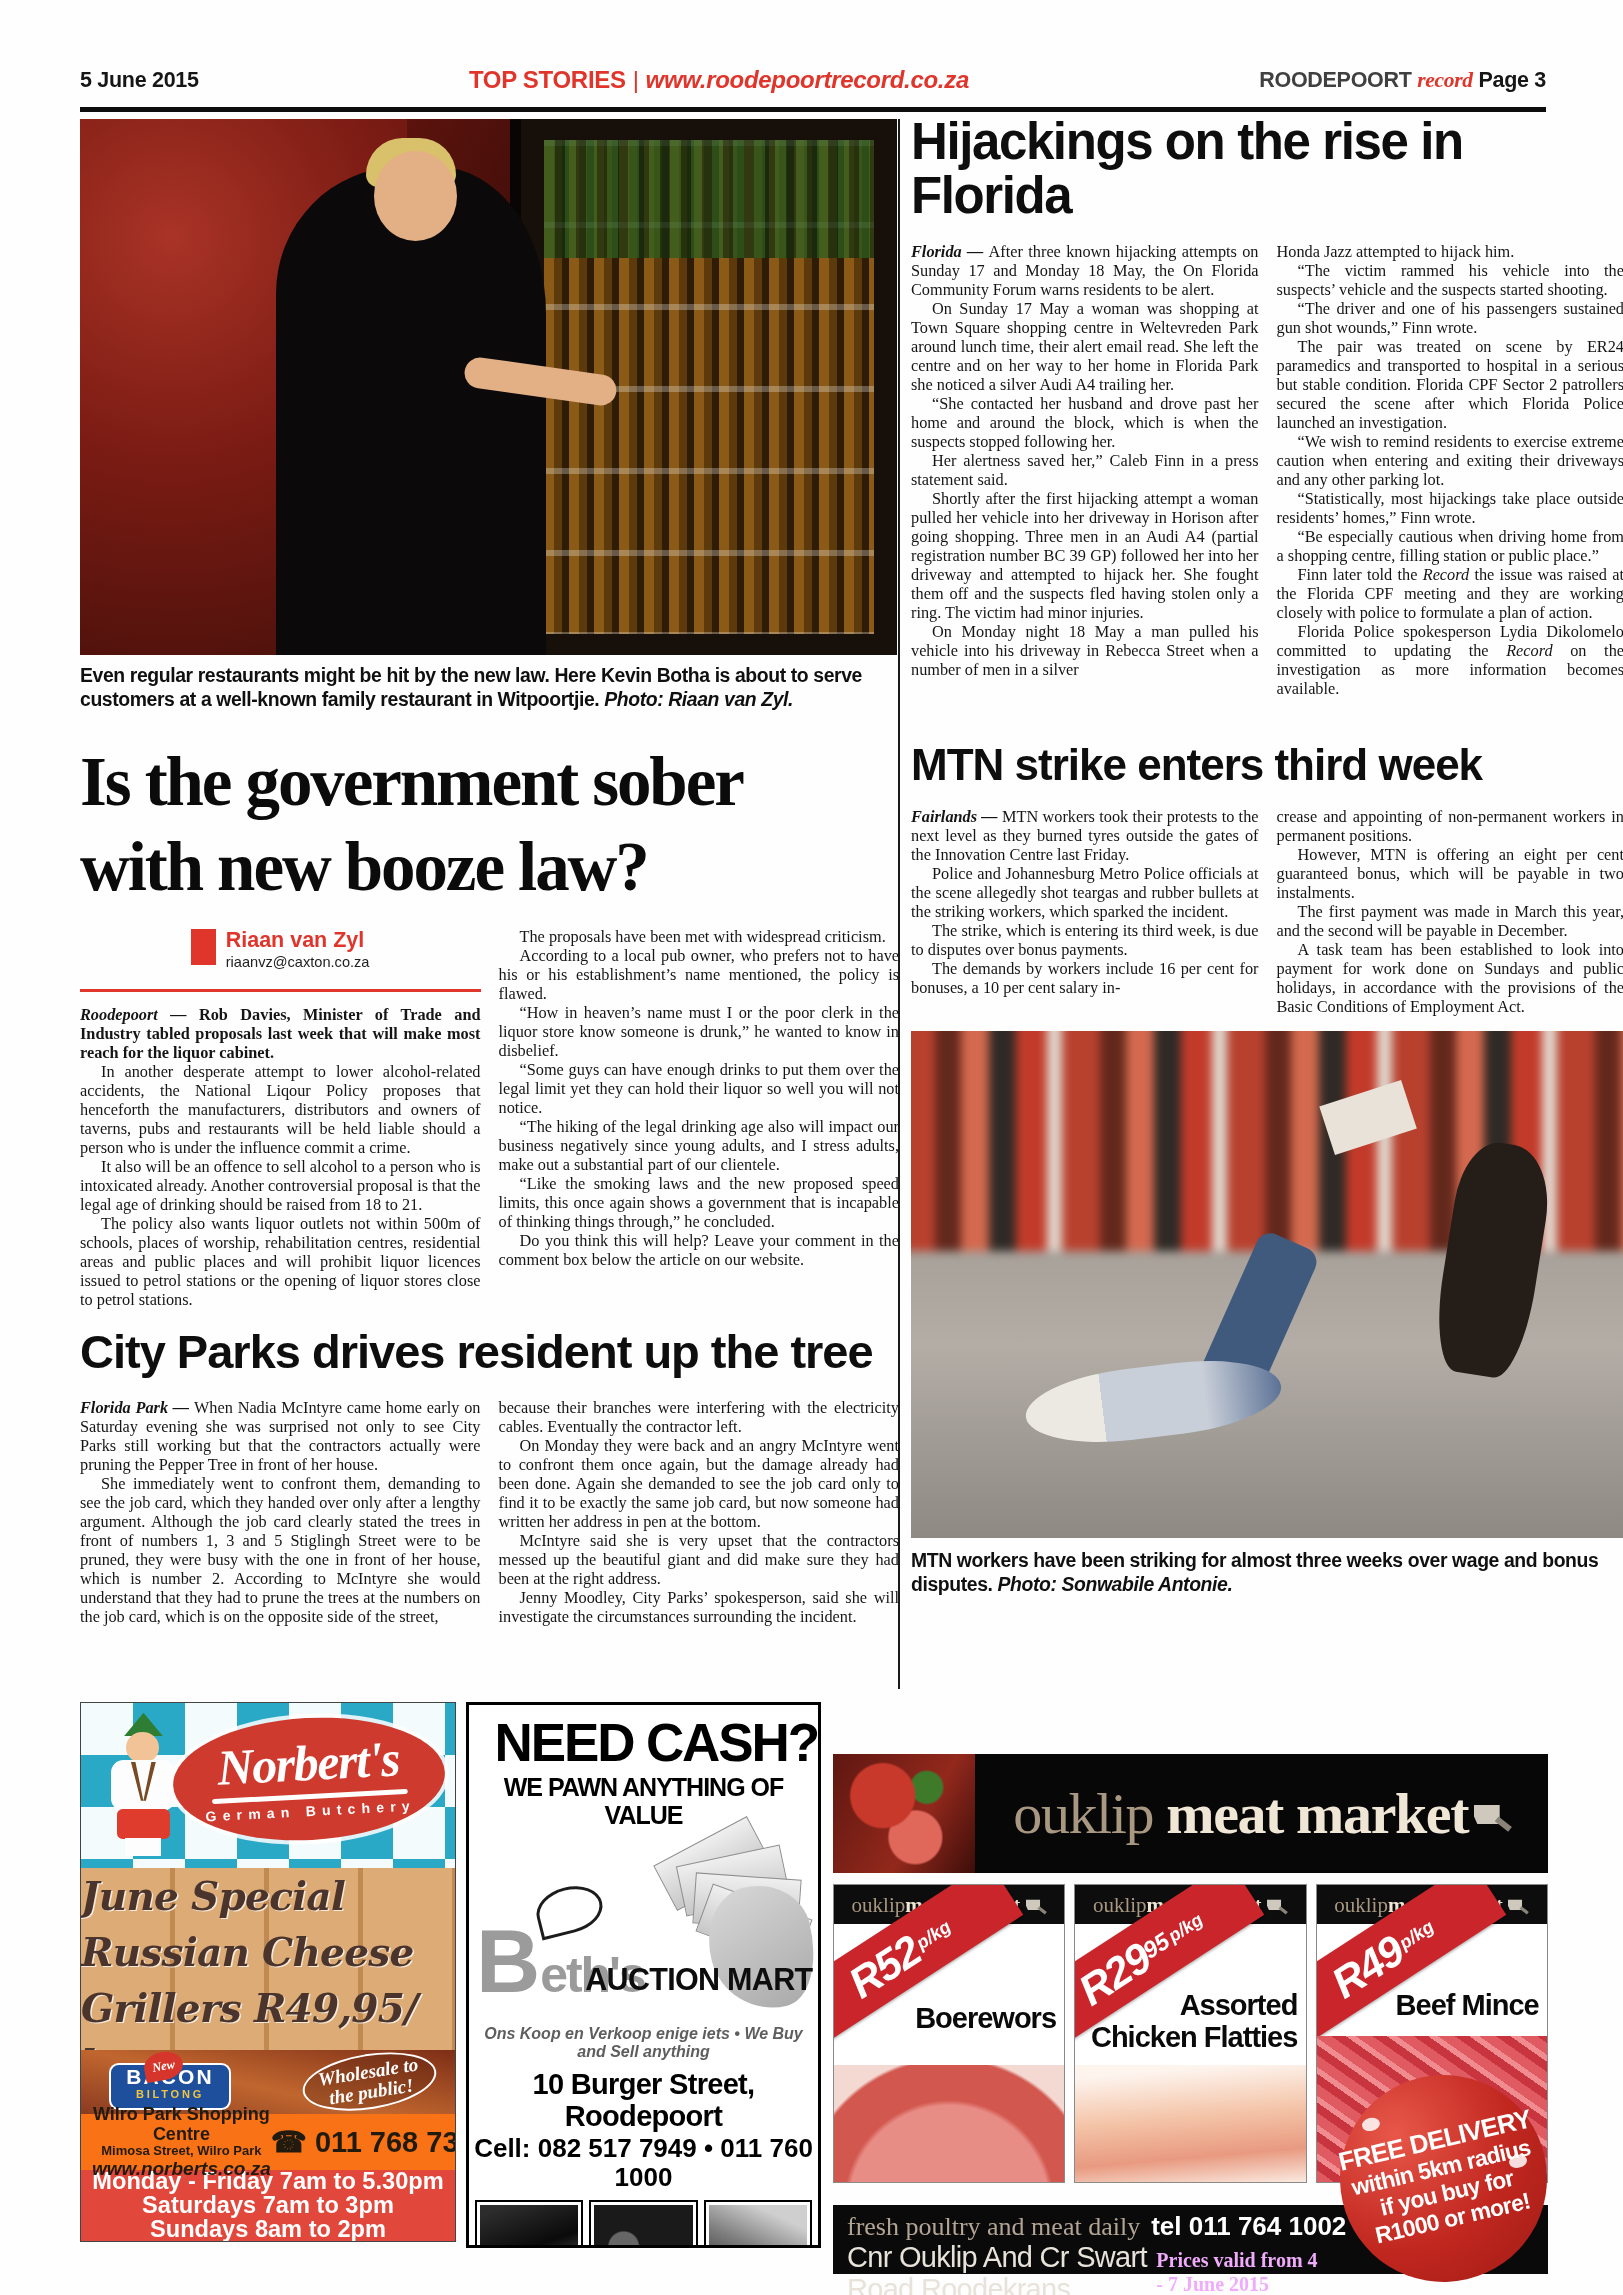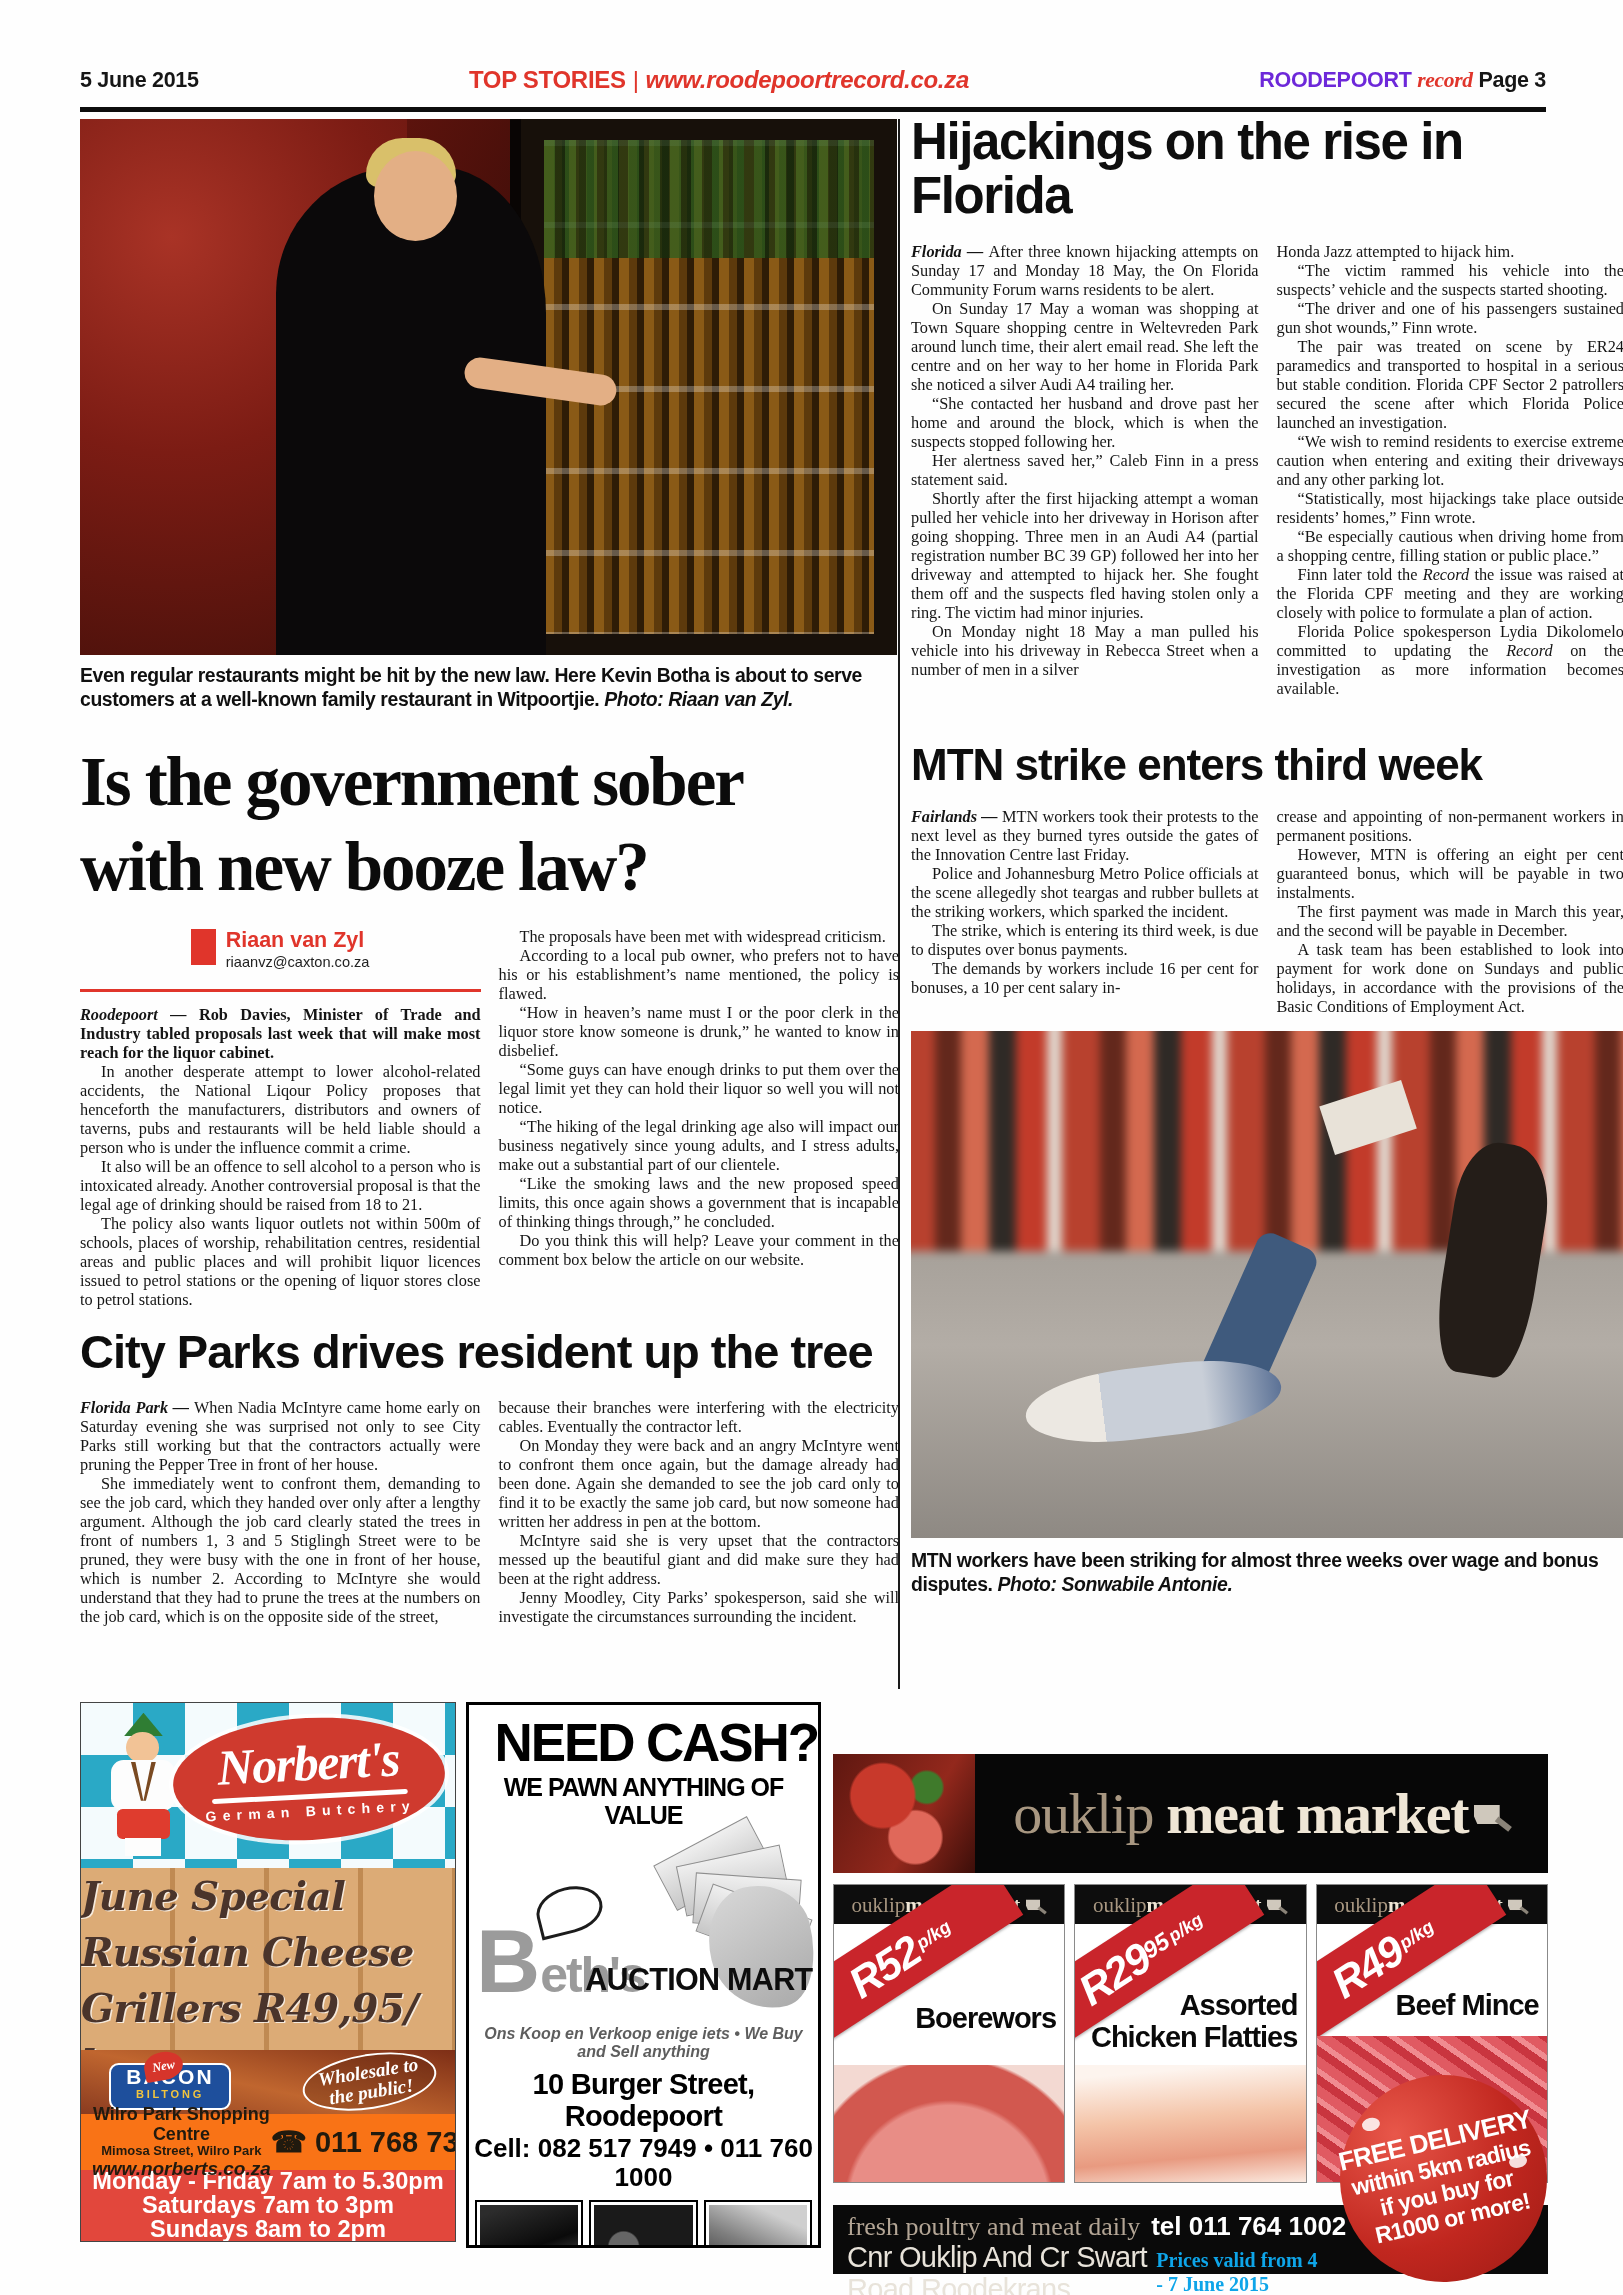--- a/index.html
+++ b/index.html
@@ -5,21 +5,21 @@
   html,body{margin:0;padding:0;background:#e9e7e2;}
   #page{position:relative;width:1624px;height:2295px;background:#fefefe;overflow:hidden;
         font-family:"Liberation Serif",serif;color:#111;}
   
   .masthead{position:absolute;left:80px;right:78px;top:62px;height:36px;display:flex;align-items:center;justify-content:space-between;}
   .m-date{font:bold 21.5px "Liberation Sans",sans-serif;letter-spacing:-0.3px;color:#161616;}
   .m-center{font:bold 24px "Liberation Sans",sans-serif;color:#e0352b;letter-spacing:-0.3px;}
   .m-center .sep{font-weight:normal;padding:0 7px;}
   .m-center .url{font-style:italic;}
   .m-right{font:bold 21.5px "Liberation Sans",sans-serif;color:#161616;letter-spacing:-0.3px;}
-  .m-right .brand{color:#6d28d9;margin-left:20px;}
+  .m-right .brand{color:#404040;margin-left:20px;}
   .m-right .brand-it{color:#e0352b;font-style:italic;font-family:"Liberation Serif",serif;}
   .topline{position:absolute;left:80px;right:78px;top:107px;height:4.9px;background:#0d0d0d;}
   .vdivider{position:absolute;left:898px;top:119px;width:2.1px;height:1570px;background:#1a1a1a;}
   
   .h-sans{font-family:"Liberation Sans",sans-serif;font-weight:bold;letter-spacing:-1.4px;color:#0e0e0e;margin:0;}
   .h-serif{font-family:"Liberation Serif",serif;font-weight:bold;letter-spacing:-2.1px;color:#0b0b0b;margin:0;}
   .cols{display:flex;gap:18px;}
   .col{flex:1;min-width:0;}
   .body p{margin:0;text-align:justify;text-indent:21px;font:16.3px/19px "Liberation Serif",serif;color:#151515;}
   .body p.lead{text-indent:0;}
@@ -174,21 +174,21 @@
       background:radial-gradient(circle at 32% 24%,#e8574a 0%,#c1271f 55%,#9e1b15 100%);
       transform:rotate(-13deg);color:#fff;display:flex;flex-direction:column;align-items:center;justify-content:center;text-align:center;}
   .o-badge .d0{font:bold 26px/29px "Liberation Sans",sans-serif;letter-spacing:-0.7px;}
   .o-badge .d{font:bold 23px/26px "Liberation Sans",sans-serif;letter-spacing:-0.7px;}
   .o-dot{position:absolute;width:18px;height:12.5px;background:#fff;border-radius:50%;opacity:.85;}
   .o-footer{position:absolute;left:0;right:0;bottom:0;height:69px;background:#0a0a0a;color:#fff;padding:7px 14px;box-sizing:border-box;}
   .o-f1a{font:26px/29px "Liberation Serif",serif;color:#b3a595;}
   .o-f1b{font:bold 26px/29px "Liberation Sans",sans-serif;color:#fff;margin-left:11px;}
   .o-f2{display:flex;justify-content:space-between;align-items:baseline;}
   .o-f2a{font:29px/32px "Liberation Sans",sans-serif;color:#e8e3da;letter-spacing:-0.7px;}
-  .o-f2b{font:bold 20px/23.6px "Liberation Serif",serif;color:#0ea5e9;margin-right:215px;}
+  .o-f2b{font:bold 20px/23.6px "Liberation Serif",serif;color:#f0abfc;margin-right:215px;}
 </style>
 </head>
 <body>
 
 <div id="page">
 
   <div class="masthead">
     <span class="m-date">5 June 2015</span>
     <span class="m-center"><span>TOP STORIES</span><span class="sep">|</span><span class="url">www.roodepoortrecord.co.za</span></span>
     <span class="m-right"><span class="brand">ROODEPOORT</span> <span class="brand-it">record</span> <span>Page 3</span></span>

